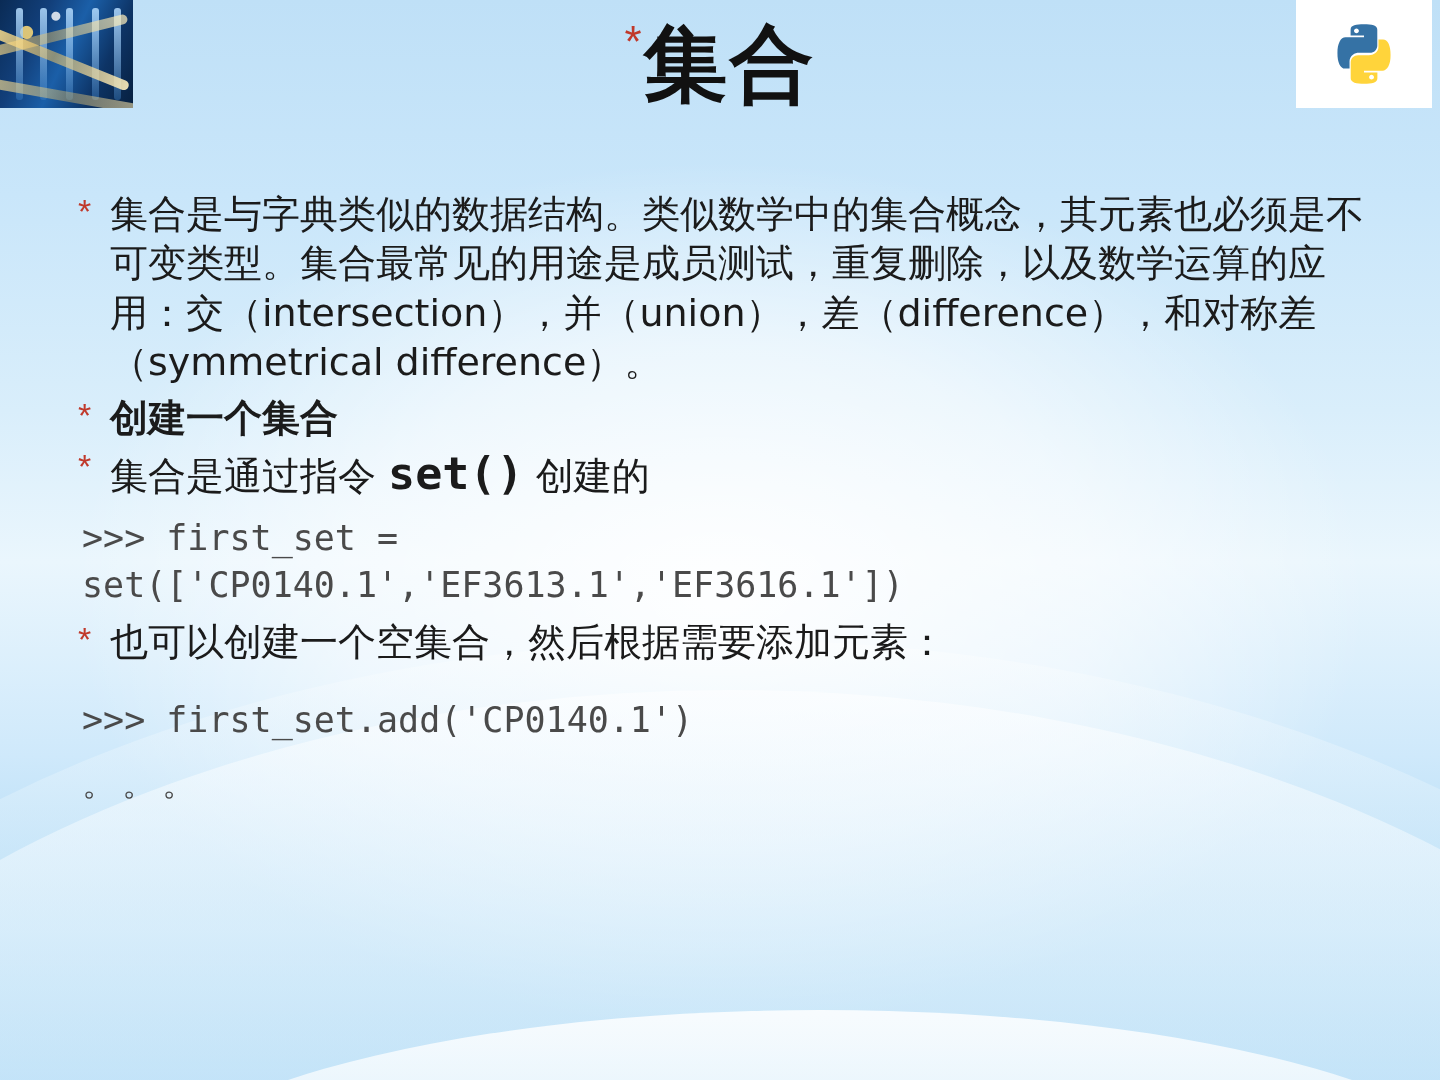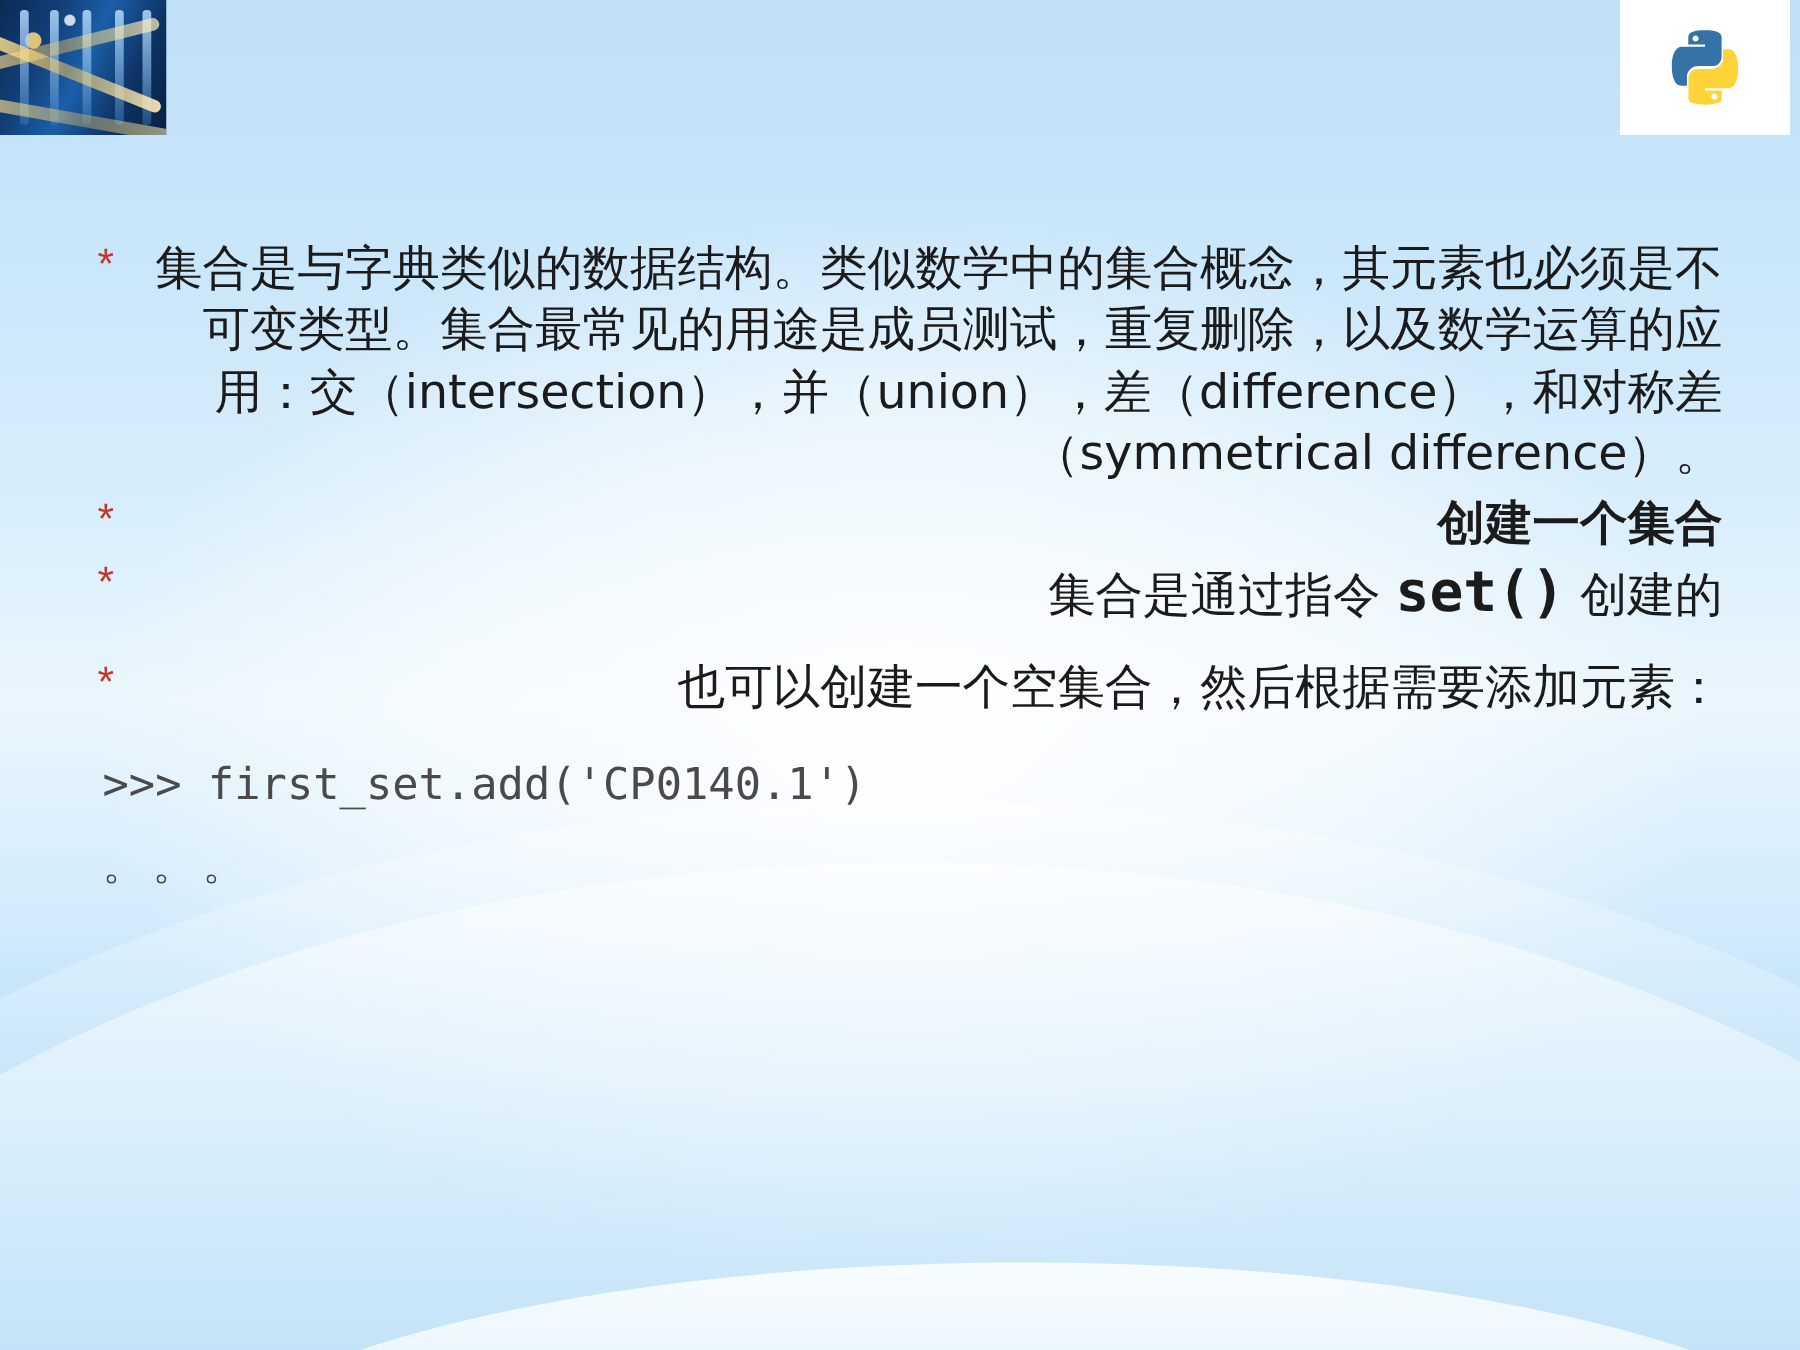--- a/index.html
+++ b/index.html
@@ -149,21 +149,20 @@
     color: #c0392b;
     font-size: 34px;
     line-height: 1;
     position: absolute;
     left: 0;
     top: 4px;
   }
   .para .content {
     display: block;
     padding-left: 32px;
-    text-align: right;
   }
   .cn {
     font-family: "DejaVu Sans", "Liberation Sans", sans-serif;
   }
   .bold-head .content {
     font-weight: bold;
     font-size: 38px;
   }
   .code-line {
     color: #4a4a4a;
@@ -210,40 +209,45 @@
     <div class="strand s3"></div>
   </div>
 
   <div class="python-logo-box">
     <svg width="68" height="68" viewBox="0 0 64 64" aria-hidden="true">
       <path d="M31.8 4c-3.6 0-6.6.3-8.9 1-2.3.6-3.5 2-3.5 4.1v5.6h12.6v1.6H14.6c-2.2 0-4.1 1.3-5.5 3.9C7.6 23 7 26.5 7 31s.6 8 1.9 10.8c1.3 2.6 3 3.9 5.2 3.9h4.3v-6.8c0-2.5 1.1-4.6 3.2-6.2 1.6-1.2 3.5-1.8 5.8-1.8h10.1c2 0 3.7-.7 5-2s2-3 2-4.9V9.1c0-1.9-1.2-3.3-3.5-4.1C38.8 4.3 35.6 4 31.8 4zm-6.9 3.9c.6 0 1.2.2 1.6.7.4.4.7 1 .7 1.6s-.2 1.1-.7 1.6c-.4.4-1 .6-1.6.6s-1.1-.2-1.6-.6c-.4-.5-.7-1-.7-1.6s.2-1.2.7-1.6c.5-.5 1-.7 1.6-.7z" fill="#3572A5"></path>
       <path d="M32.2 60c3.6 0 6.6-.3 8.9-1 2.3-.6 3.5-2 3.5-4.1v-5.6H32v-1.6h17.4c2.2 0 4.1-1.3 5.5-3.9 1.5-2.8 2.1-6.3 2.1-10.8s-.6-8-1.9-10.8c-1.3-2.6-3-3.9-5.2-3.9h-4.3v6.8c0 2.5-1.1 4.6-3.2 6.2-1.6 1.2-3.5 1.8-5.8 1.8H26.5c-2 0-3.7.7-5 2s-2 3-2 4.9v14.9c0 1.9 1.2 3.3 3.5 4.1 2.4.7 5.6 1 9.2 1zm6.9-3.9c-.6 0-1.2-.2-1.6-.7-.4-.4-.7-1-.7-1.6s.2-1.1.7-1.6c.4-.4 1-.6 1.6-.6s1.1.2 1.6.6c.4.5.7 1 .7 1.6s-.2 1.2-.7 1.6c-.5.5-1 .7-1.6.7z" fill="#FFD43B"></path>
     </svg>
   </div>
 
+  <div class="title-row">
+    <span class="title-bullet">*</span><span class="title-text cn">集合</span>
+  </div>
 
   <div class="body">
 
     <div class="para p1">
       <span class="bullet-star">*</span>
       <span class="content cn">集合是与字典类似的数据结构。类似数学中的集合概念，其元素也必须是不可变类型。集合最常见的用途是成员测试，重复删除，以及数学运算的应用：交（intersection），并（union），差（difference），和对称差（symmetrical difference）。</span>
     </div>
 
     <div class="para bold-head">
       <span class="bullet-star">*</span>
       <span class="content cn">创建一个集合</span>
     </div>
 
     <div class="para">
       <span class="bullet-star">*</span>
       <span class="content cn"><span>集合是通过指令 </span><span class="set-inline">set()</span><span> 创建的</span></span>
     </div>
 
     <div class="spacer-sm"></div>
 
+    <div class="code-line">&gt;&gt;&gt; first_set =
+set(['CP0140.1','EF3613.1','EF3616.1'])</div>
 
     <div class="spacer-sm"></div>
 
     <div class="para">
       <span class="bullet-star">*</span>
       <span class="content cn">也可以创建一个空集合，然后根据需要添加元素：</span>
     </div>
 
     <div class="spacer-sm"></div>
 

